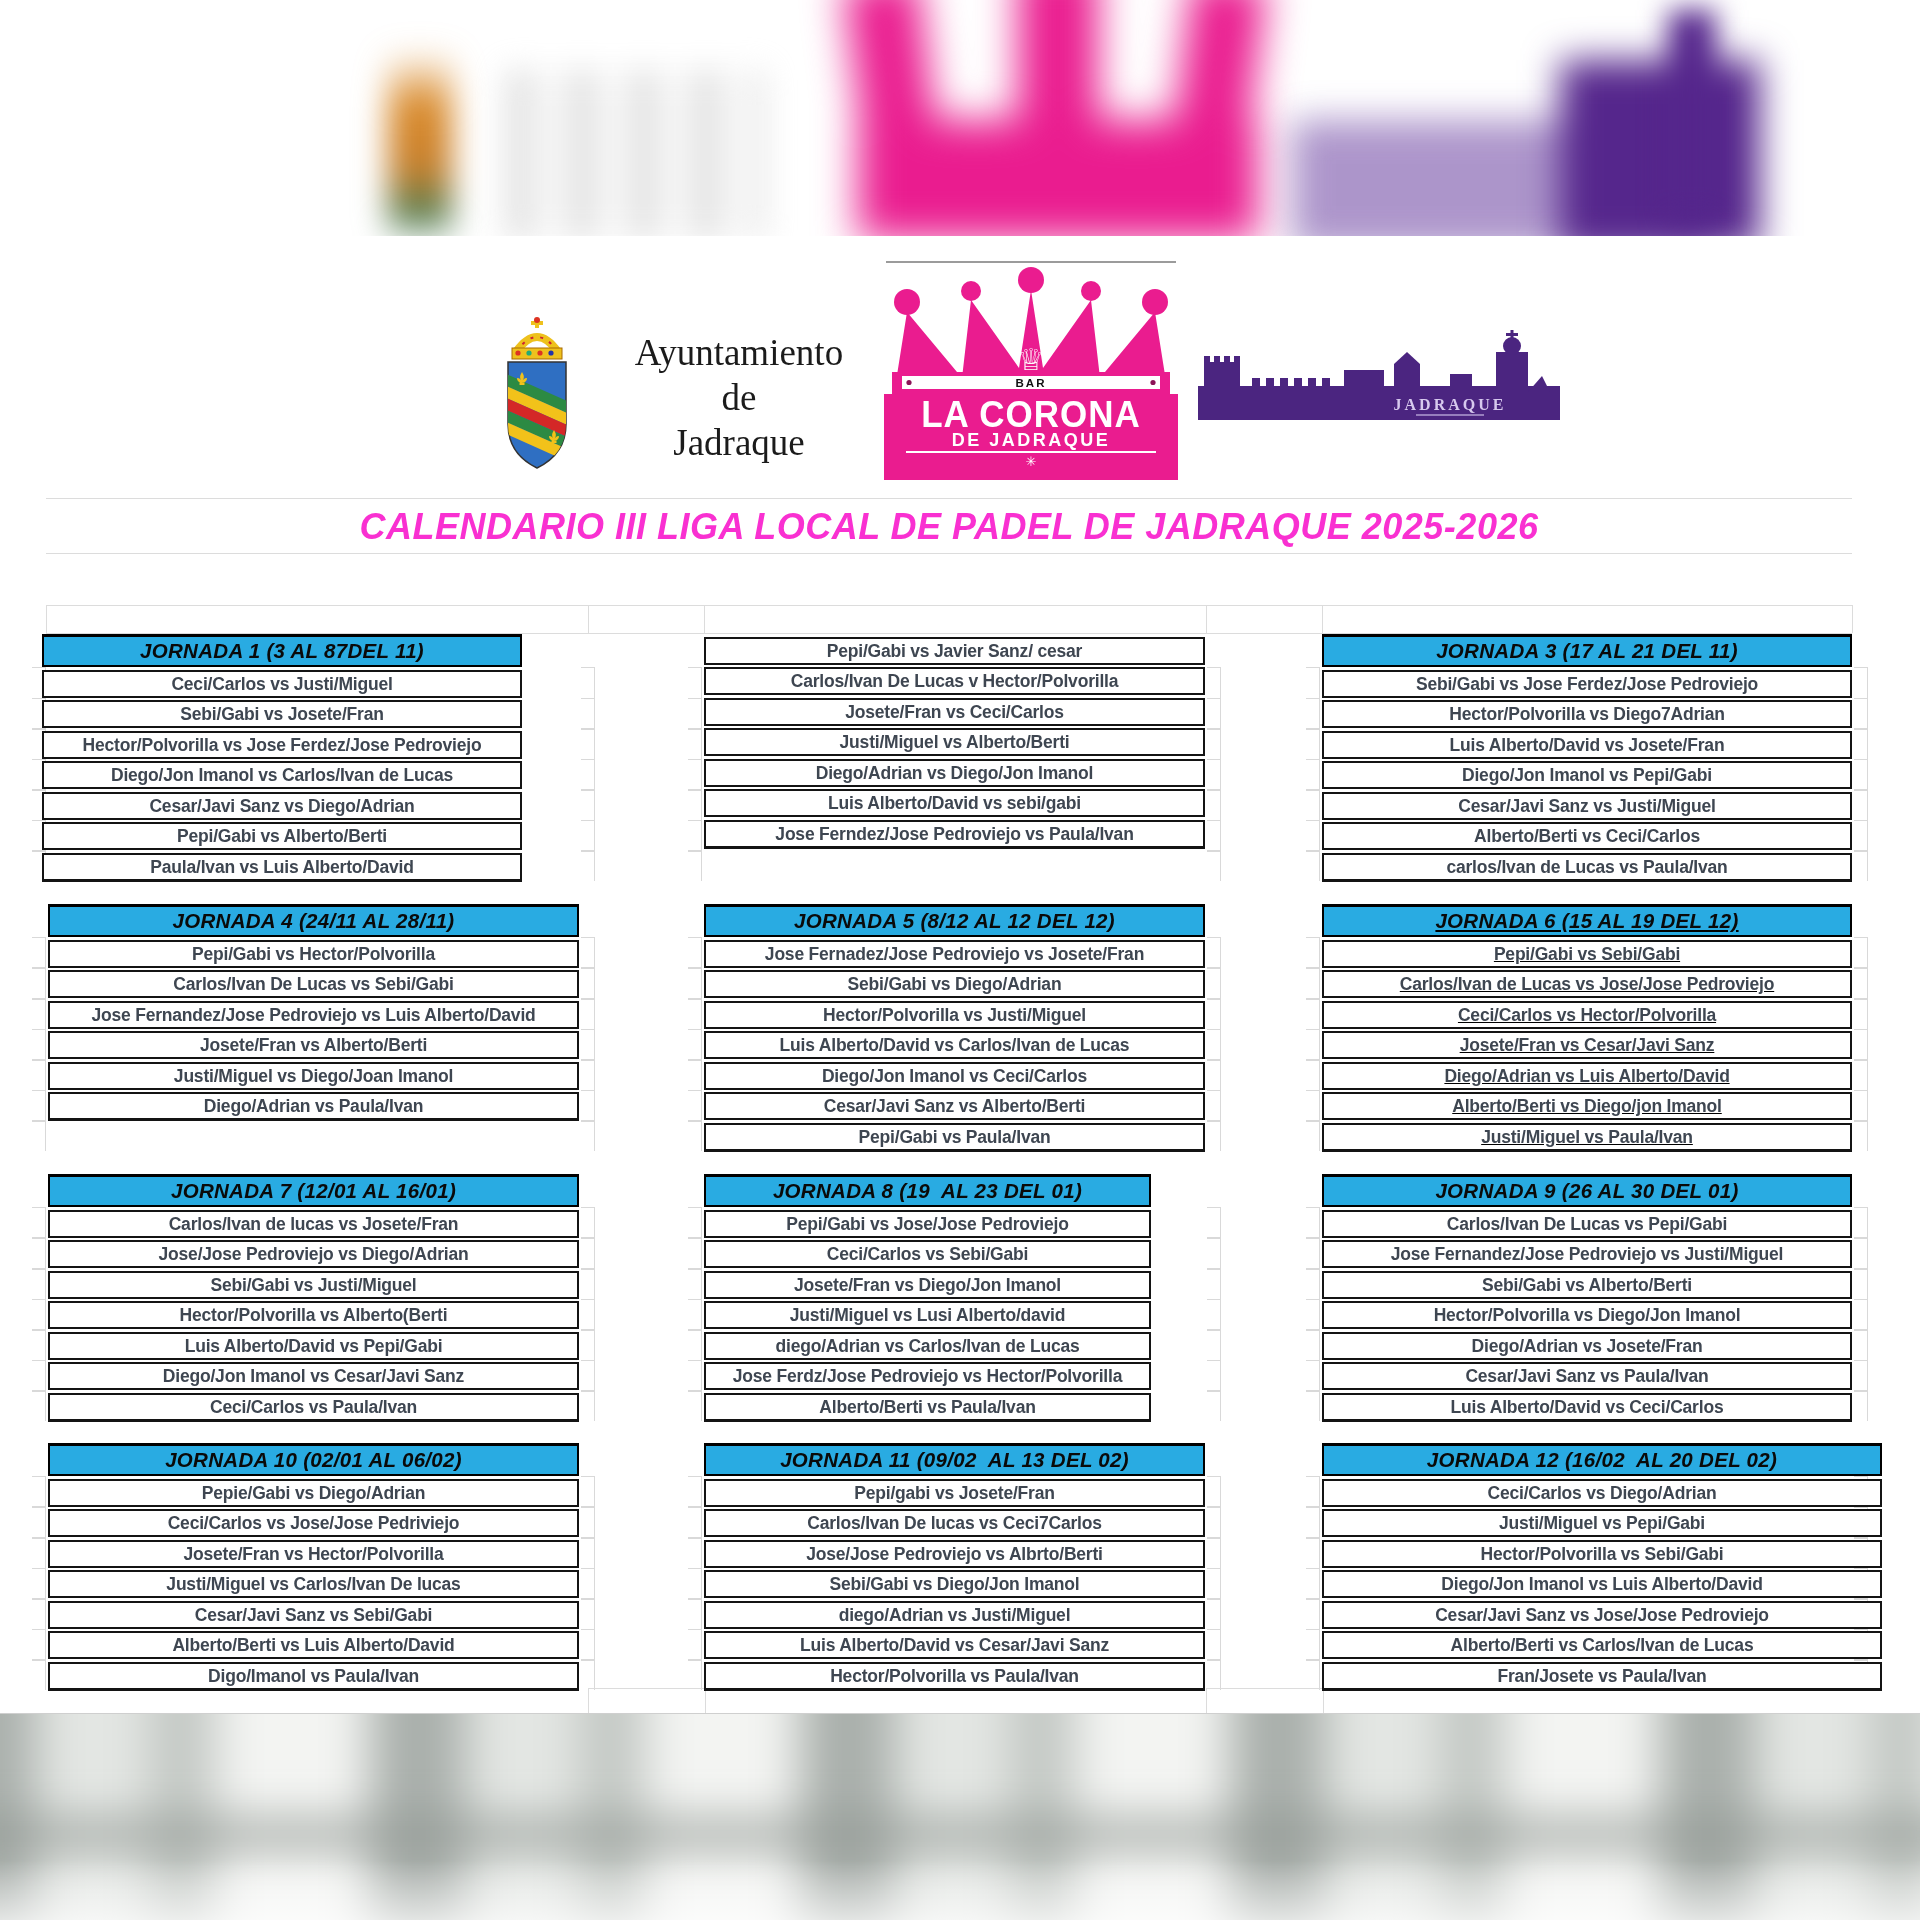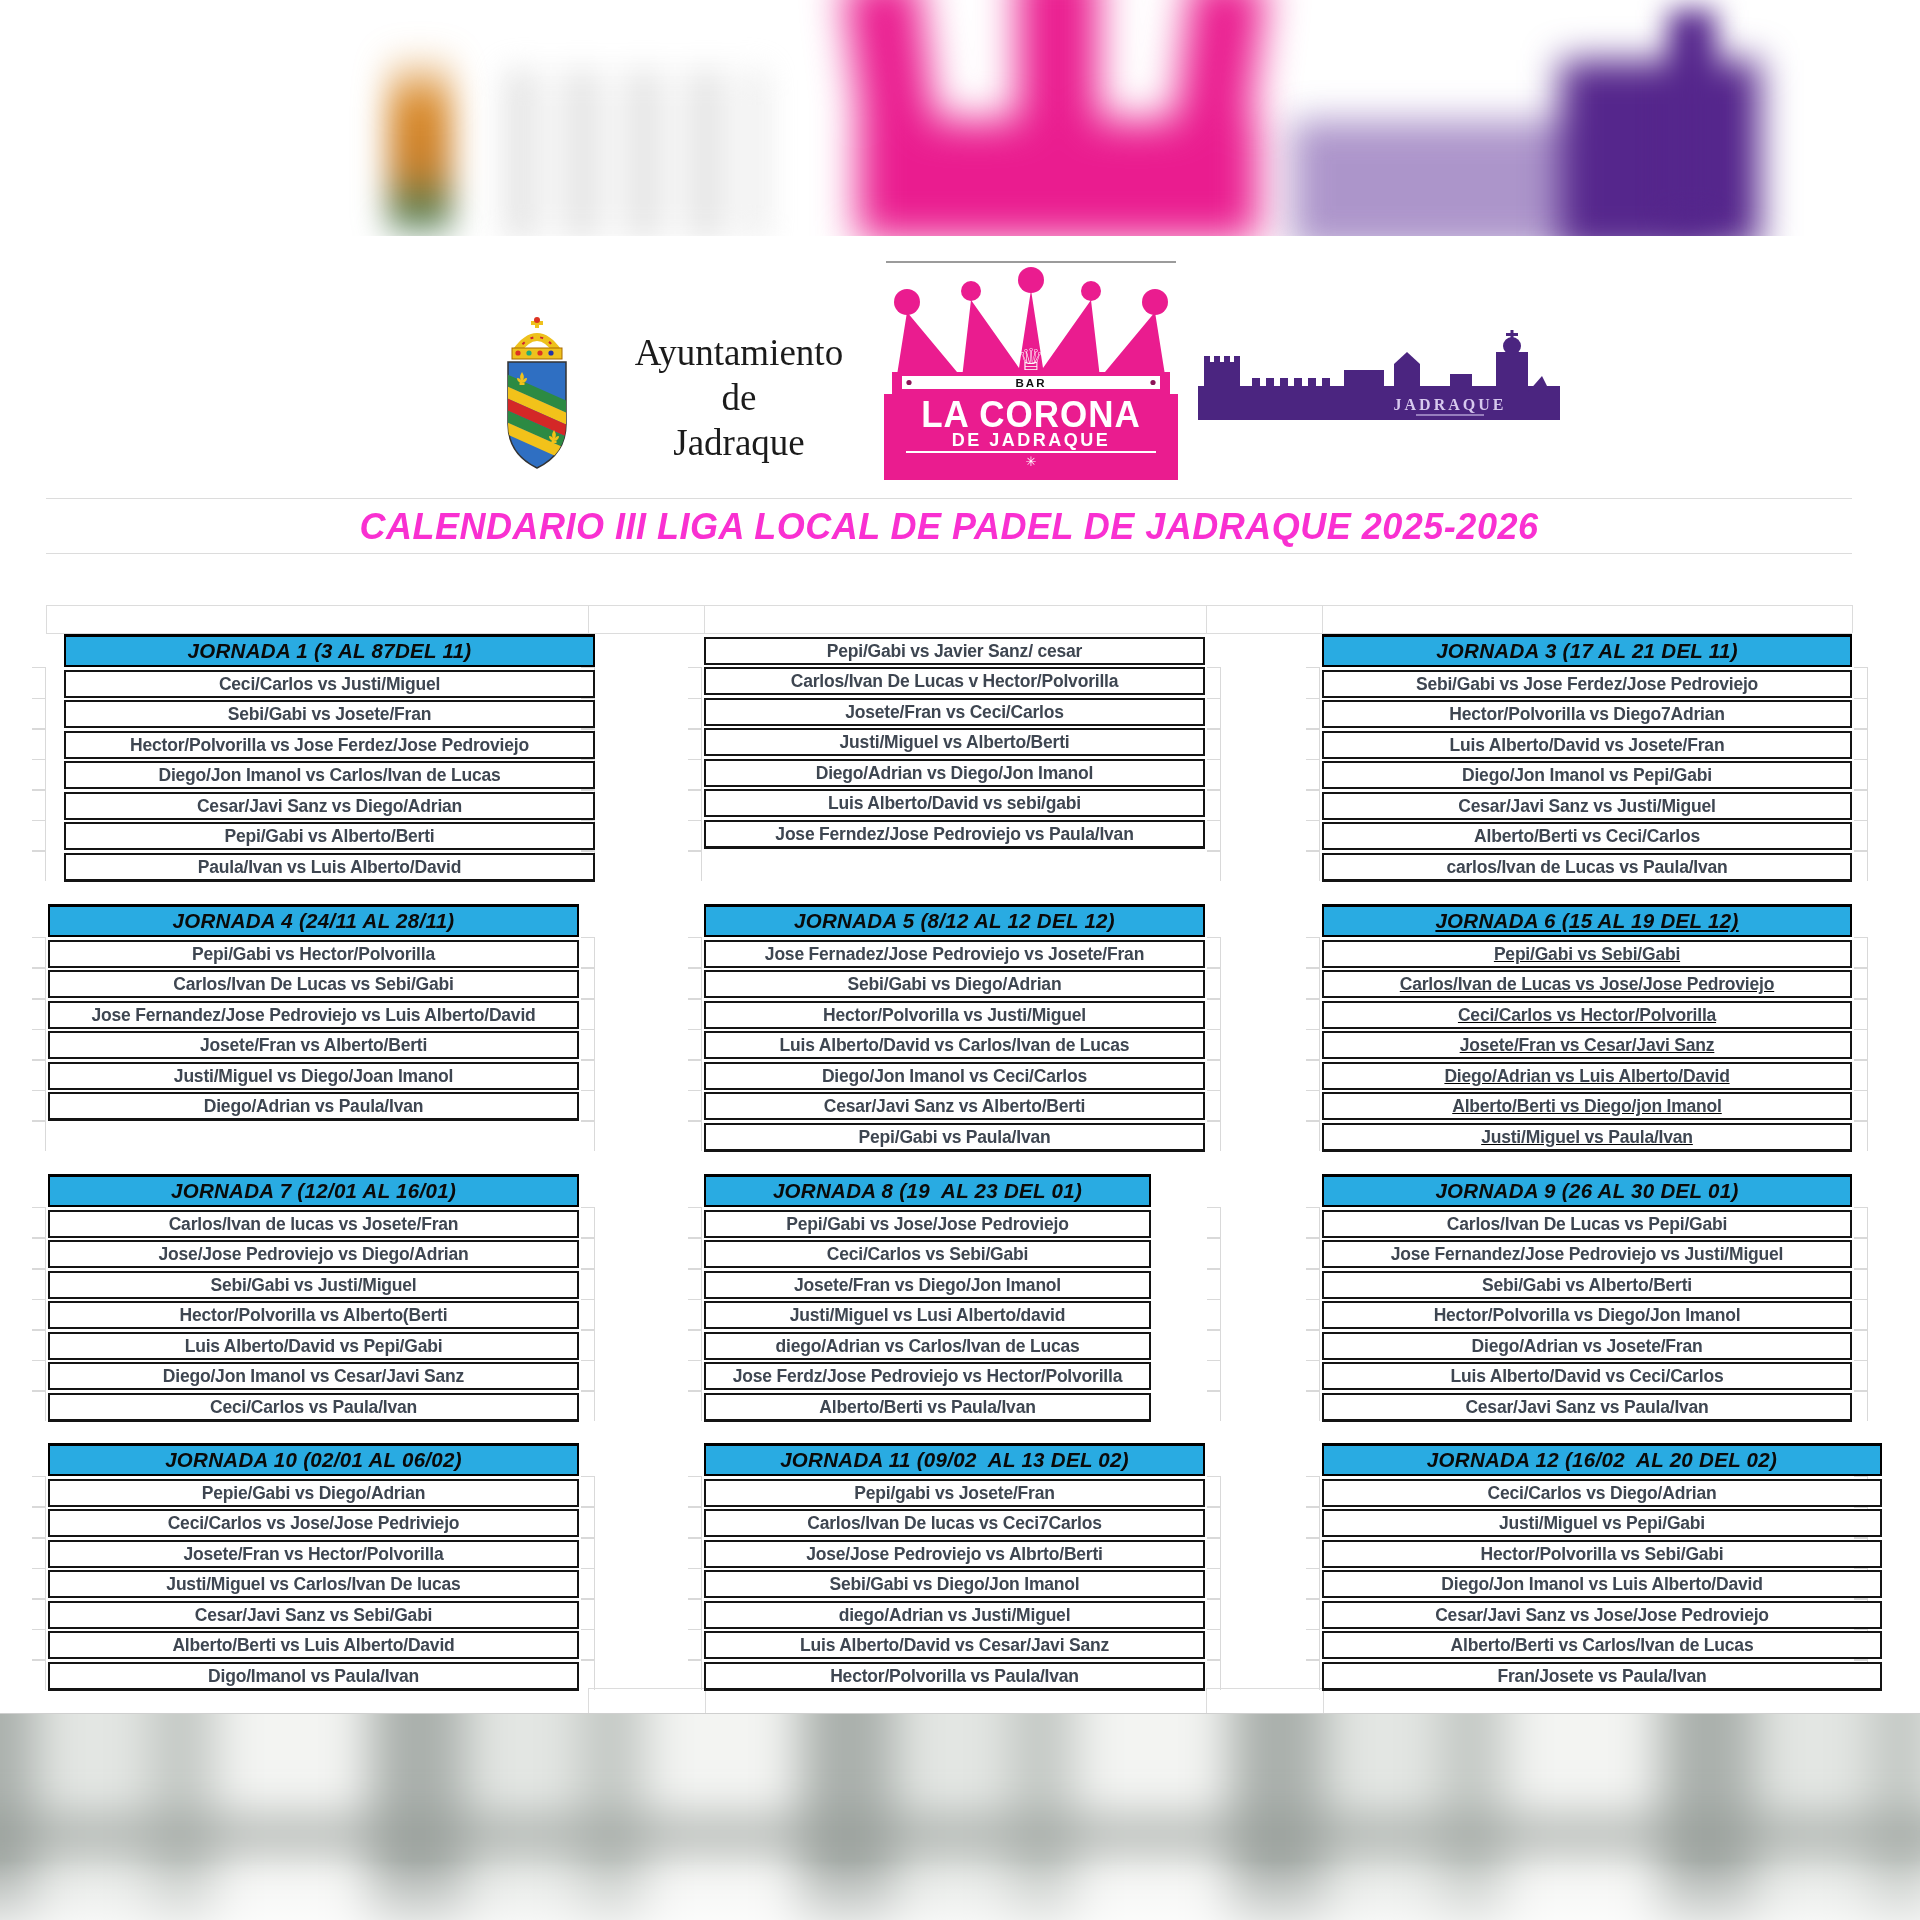--- a/index.html
+++ b/index.html
@@ -221,21 +221,21 @@
     <div class="vline" style="left: 704px; top: 605px; height: 28px;"></div>
     <div class="vline" style="left: 1206px; top: 605px; height: 28px;"></div>
     <div class="vline" style="left: 1322px; top: 605px; height: 28px;"></div>
     <div class="vline" style="left: 1852px; top: 605px; height: 28px;"></div>
     <div class="gcell" style="left: 588px; top: 1688px; width: 116px; height: 25px;"></div>
     <div class="gcell" style="left: 1206px; top: 1688px; width: 116px; height: 25px;"></div>
     <div class="hline" style="top: 1713px; left: 0px; width: 1920px; background: rgb(207, 207, 207);"></div>
   </div>
 
 <div id="tables">
-    <div class="jtable" style="left: 64px; top: 634px; width: 531px;">
+    <div class="jtable" style="left: 42px; top: 634px; width: 480px;">
       <div class="jhead">JORNADA 1 (3 AL 87DEL 11)</div>
       <div class="jrow">Ceci/Carlos vs Justi/Miguel</div>
       <div class="jrow">Sebi/Gabi vs Josete/Fran</div>
       <div class="jrow">Hector/Polvorilla vs Jose Ferdez/Jose Pedroviejo</div>
       <div class="jrow">Diego/Jon Imanol vs Carlos/Ivan de Lucas</div>
       <div class="jrow">Cesar/Javi Sanz vs Diego/Adrian</div>
       <div class="jrow">Pepi/Gabi vs Alberto/Berti</div>
       <div class="jrow">Paula/Ivan vs Luis Alberto/David</div>
     </div>
     <div class="jtable" style="left: 704px; top: 634px; width: 501px;">
@@ -306,22 +306,22 @@
       <div class="jrow">Jose Ferdz/Jose Pedroviejo vs Hector/Polvorilla</div>
       <div class="jrow">Alberto/Berti vs Paula/Ivan</div>
     </div>
     <div class="jtable" style="left: 1322px; top: 1174px; width: 530px;">
       <div class="jhead">JORNADA 9 (26 AL 30 DEL 01)</div>
       <div class="jrow">Carlos/Ivan De Lucas vs Pepi/Gabi</div>
       <div class="jrow">Jose Fernandez/Jose Pedroviejo vs Justi/Miguel</div>
       <div class="jrow">Sebi/Gabi vs Alberto/Berti</div>
       <div class="jrow">Hector/Polvorilla vs Diego/Jon Imanol</div>
       <div class="jrow">Diego/Adrian vs Josete/Fran</div>
+      <div class="jrow">Cesar/Javi Sanz vs Paula/Ivan</div>
       <div class="jrow">Luis Alberto/David vs Ceci/Carlos</div>
-      <div class="jrow">Cesar/Javi Sanz vs Paula/Ivan</div>
     </div>
     <div class="jtable" style="left: 48px; top: 1443px; width: 531px;">
       <div class="jhead">JORNADA 10 (02/01 AL 06/02)</div>
       <div class="jrow">Pepie/Gabi vs Diego/Adrian</div>
       <div class="jrow">Ceci/Carlos vs Jose/Jose Pedriviejo</div>
       <div class="jrow">Josete/Fran vs Hector/Polvorilla</div>
       <div class="jrow">Justi/Miguel vs Carlos/Ivan De lucas</div>
       <div class="jrow">Cesar/Javi Sanz vs Sebi/Gabi</div>
       <div class="jrow">Alberto/Berti vs Luis Alberto/David</div>
       <div class="jrow">Digo/Imanol vs Paula/Ivan</div>

